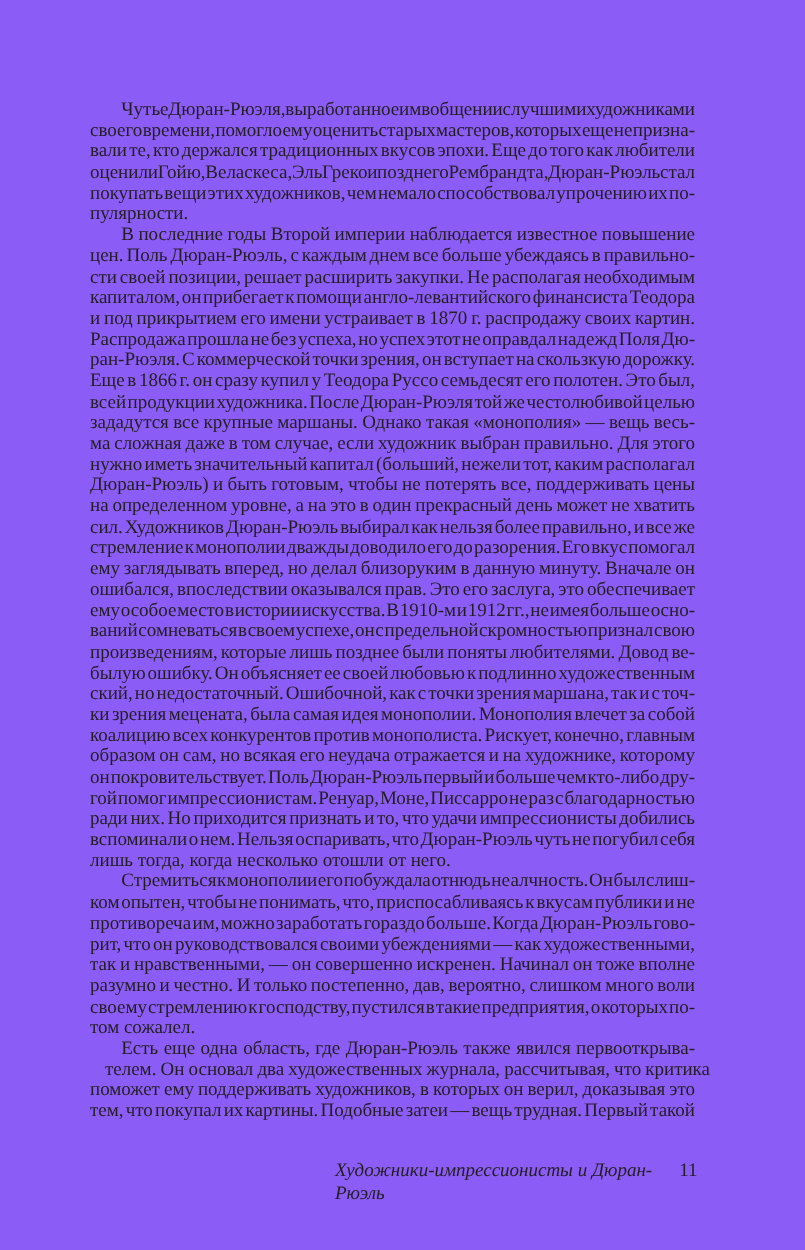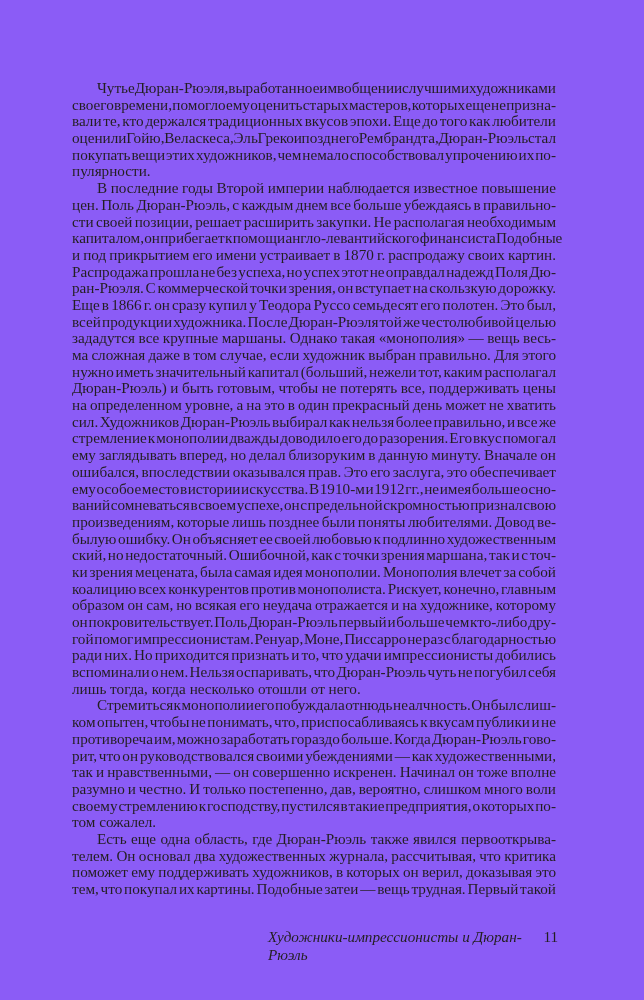--- a/index.html
+++ b/index.html
@@ -75,21 +75,21 @@
         <span class="line" style="text-align: left; display: block;"><span style="white-space: nowrap; word-spacing: -3.46094px;">своего времени, помогло ему оценить старых мастеров, которых еще не призна-</span></span>
         <span class="line" style="text-align: left; display: block;"><span style="white-space: nowrap; word-spacing: -1.98295px;">вали те, кто держался традиционных вкусов эпохи. Еще до того как любители</span></span>
         <span class="line" style="text-align: left; display: block;"><span style="white-space: nowrap; word-spacing: -4.0434px;">оценили Гойю, Веласкеса, Эль Греко и позднего Рембрандта, Дюран-Рюэль стал</span></span>
         <span class="line" style="text-align: left; display: block;"><span style="white-space: nowrap; word-spacing: -2.83333px;">покупать вещи этих художников, чем немало способствовал упрочению их по-</span></span>
         <span class="line last">пулярности.</span>
       </div>
       <div class="para">
         <span class="line first" style="text-align: left; display: block;"><span style="white-space: nowrap; word-spacing: -0.183036px;">В последние годы Второй империи наблюдается известное повышение</span></span>
         <span class="line" style="text-align: left; display: block;"><span style="white-space: nowrap; word-spacing: -1.4375px;">цен. Поль Дюран-Рюэль, с каждым днем все больше убеждаясь в правильно-</span></span>
         <span class="line" style="text-align: left; display: block;"><span style="white-space: nowrap; word-spacing: -1.41016px;">сти своей позиции, решает расширить закупки. Не располагая необходимым</span></span>
-        <span class="line" style="text-align: left; display: block;"><span style="white-space: nowrap; word-spacing: -3.5067px;">капиталом, он прибегает к помощи англо-левантийского финансиста Подобные</span></span>
+        <span class="line" style="text-align: left; display: block;"><span style="white-space: nowrap; word-spacing: -3.5067px;">капиталом, он прибегает к помощи англо-левантийского финансиста Теодора</span></span>
         <span class="line" style="text-align: left; display: block;"><span style="white-space: nowrap; word-spacing: -0.740057px;">и под прикрытием его имени устраивает в 1870 г. распродажу своих картин.</span></span>
         <span class="line" style="text-align: left; display: block;"><span style="white-space: nowrap; word-spacing: -2.50911px;">Распродажа прошла не без успеха, но успех этот не оправдал надежд Поля Дю-</span></span>
         <span class="line" style="text-align: left; display: block;"><span style="white-space: nowrap; word-spacing: -2.10938px;">ран-Рюэля. С коммерческой точки зрения, он вступает на скользкую дорожку.</span></span>
         <span class="line" style="text-align: left; display: block;"><span style="white-space: nowrap; word-spacing: -1.65179px;">Еще в 1866 г. он сразу купил у Теодора Руссо семьдесят его полотен. Это был,</span></span>
         <span class="line" style="text-align: left; display: block;"><span style="white-space: nowrap; word-spacing: -2.61133px;">всей продукции художника. После Дюран-Рюэля той же честолюбивой целью</span></span>
         <span class="line" style="text-align: left; display: block;"><span style="white-space: nowrap; word-spacing: -0.317708px;">зададутся все крупные маршаны. Однако такая «монополия» — вещь весь-</span></span>
         <span class="line" style="text-align: left; display: block;"><span style="white-space: nowrap; word-spacing: -0.664773px;">ма сложная даже в том случае, если художник выбран правильно. Для этого</span></span>
         <span class="line" style="text-align: left; display: block;"><span style="white-space: nowrap; word-spacing: -1.93945px;">нужно иметь значительный капитал (больший, нежели тот, каким располагал</span></span>
         <span class="line" style="text-align: left; display: block;"><span style="white-space: nowrap; word-spacing: -0.279514px;">Дюран-Рюэль) и быть готовым, чтобы не потерять все, поддерживать цены</span></span>
         <span class="line" style="text-align: left; display: block;"><span style="white-space: nowrap; word-spacing: -0.736979px;">на определенном уровне, а на это в один прекрасный день может не хватить</span></span>
@@ -116,21 +116,21 @@
         <span class="line" style="text-align: left; display: block;"><span style="white-space: nowrap; word-spacing: -2.28125px;">ком опытен, чтобы не понимать, что, приспосабливаясь к вкусам публики и не</span></span>
         <span class="line" style="text-align: left; display: block;"><span style="white-space: nowrap; word-spacing: -2.66016px;">противореча им, можно заработать гораздо больше. Когда Дюран-Рюэль гово-</span></span>
         <span class="line" style="text-align: left; display: block;"><span style="white-space: nowrap; word-spacing: -1.95508px;">рит, что он руководствовался своими убеждениями — как художественными,</span></span>
         <span class="line" style="text-align: left; display: block;"><span style="white-space: nowrap; word-spacing: -0.709375px;">так и нравственными, — он совершенно искренен. Начинал он тоже вполне</span></span>
         <span class="line" style="text-align: left; display: block;"><span style="white-space: nowrap; word-spacing: -0.864062px;">разумно и честно. И только постепенно, дав, вероятно, слишком много воли</span></span>
         <span class="line" style="text-align: left; display: block;"><span style="white-space: nowrap; word-spacing: -2.94687px;">своему стремлению к господству, пустился в такие предприятия, о которых по-</span></span>
         <span class="line last">том сожалел.</span>
       </div>
       <div class="para">
         <span class="line first" style="text-align: left; display: block;"><span style="white-space: nowrap; word-spacing: 0px;">Есть еще одна область, где Дюран-Рюэль также явился первооткрыва-</span></span>
-        <span class="line" style="text-align: right; display: block;"><span style="white-space: nowrap; word-spacing: -0.498047px;">телем. Он основал два художественных журнала, рассчитывая, что критика</span></span>
+        <span class="line" style="text-align: right; display: block; margin-left: 12px;"><span style="white-space: nowrap; word-spacing: -0.498047px;">телем. Он основал два художественных журнала, рассчитывая, что критика</span></span>
         <span class="line" style="text-align: left; display: block;"><span style="white-space: nowrap; word-spacing: -0.559028px;">поможет ему поддерживать художников, в которых он верил, доказывая это</span></span>
         <span class="line" style="text-align: left; display: block;"><span style="white-space: nowrap; word-spacing: -1.9858px;">тем, что покупал их картины. Подобные затеи — вещь трудная. Первый такой</span></span>
       </div>
     </div>
 
   <div class="footer">
     <span class="running-title">Художники-импрессионисты и Дюран-Рюэль</span>
     <span class="page-number">11</span>
   </div>
 </div>

